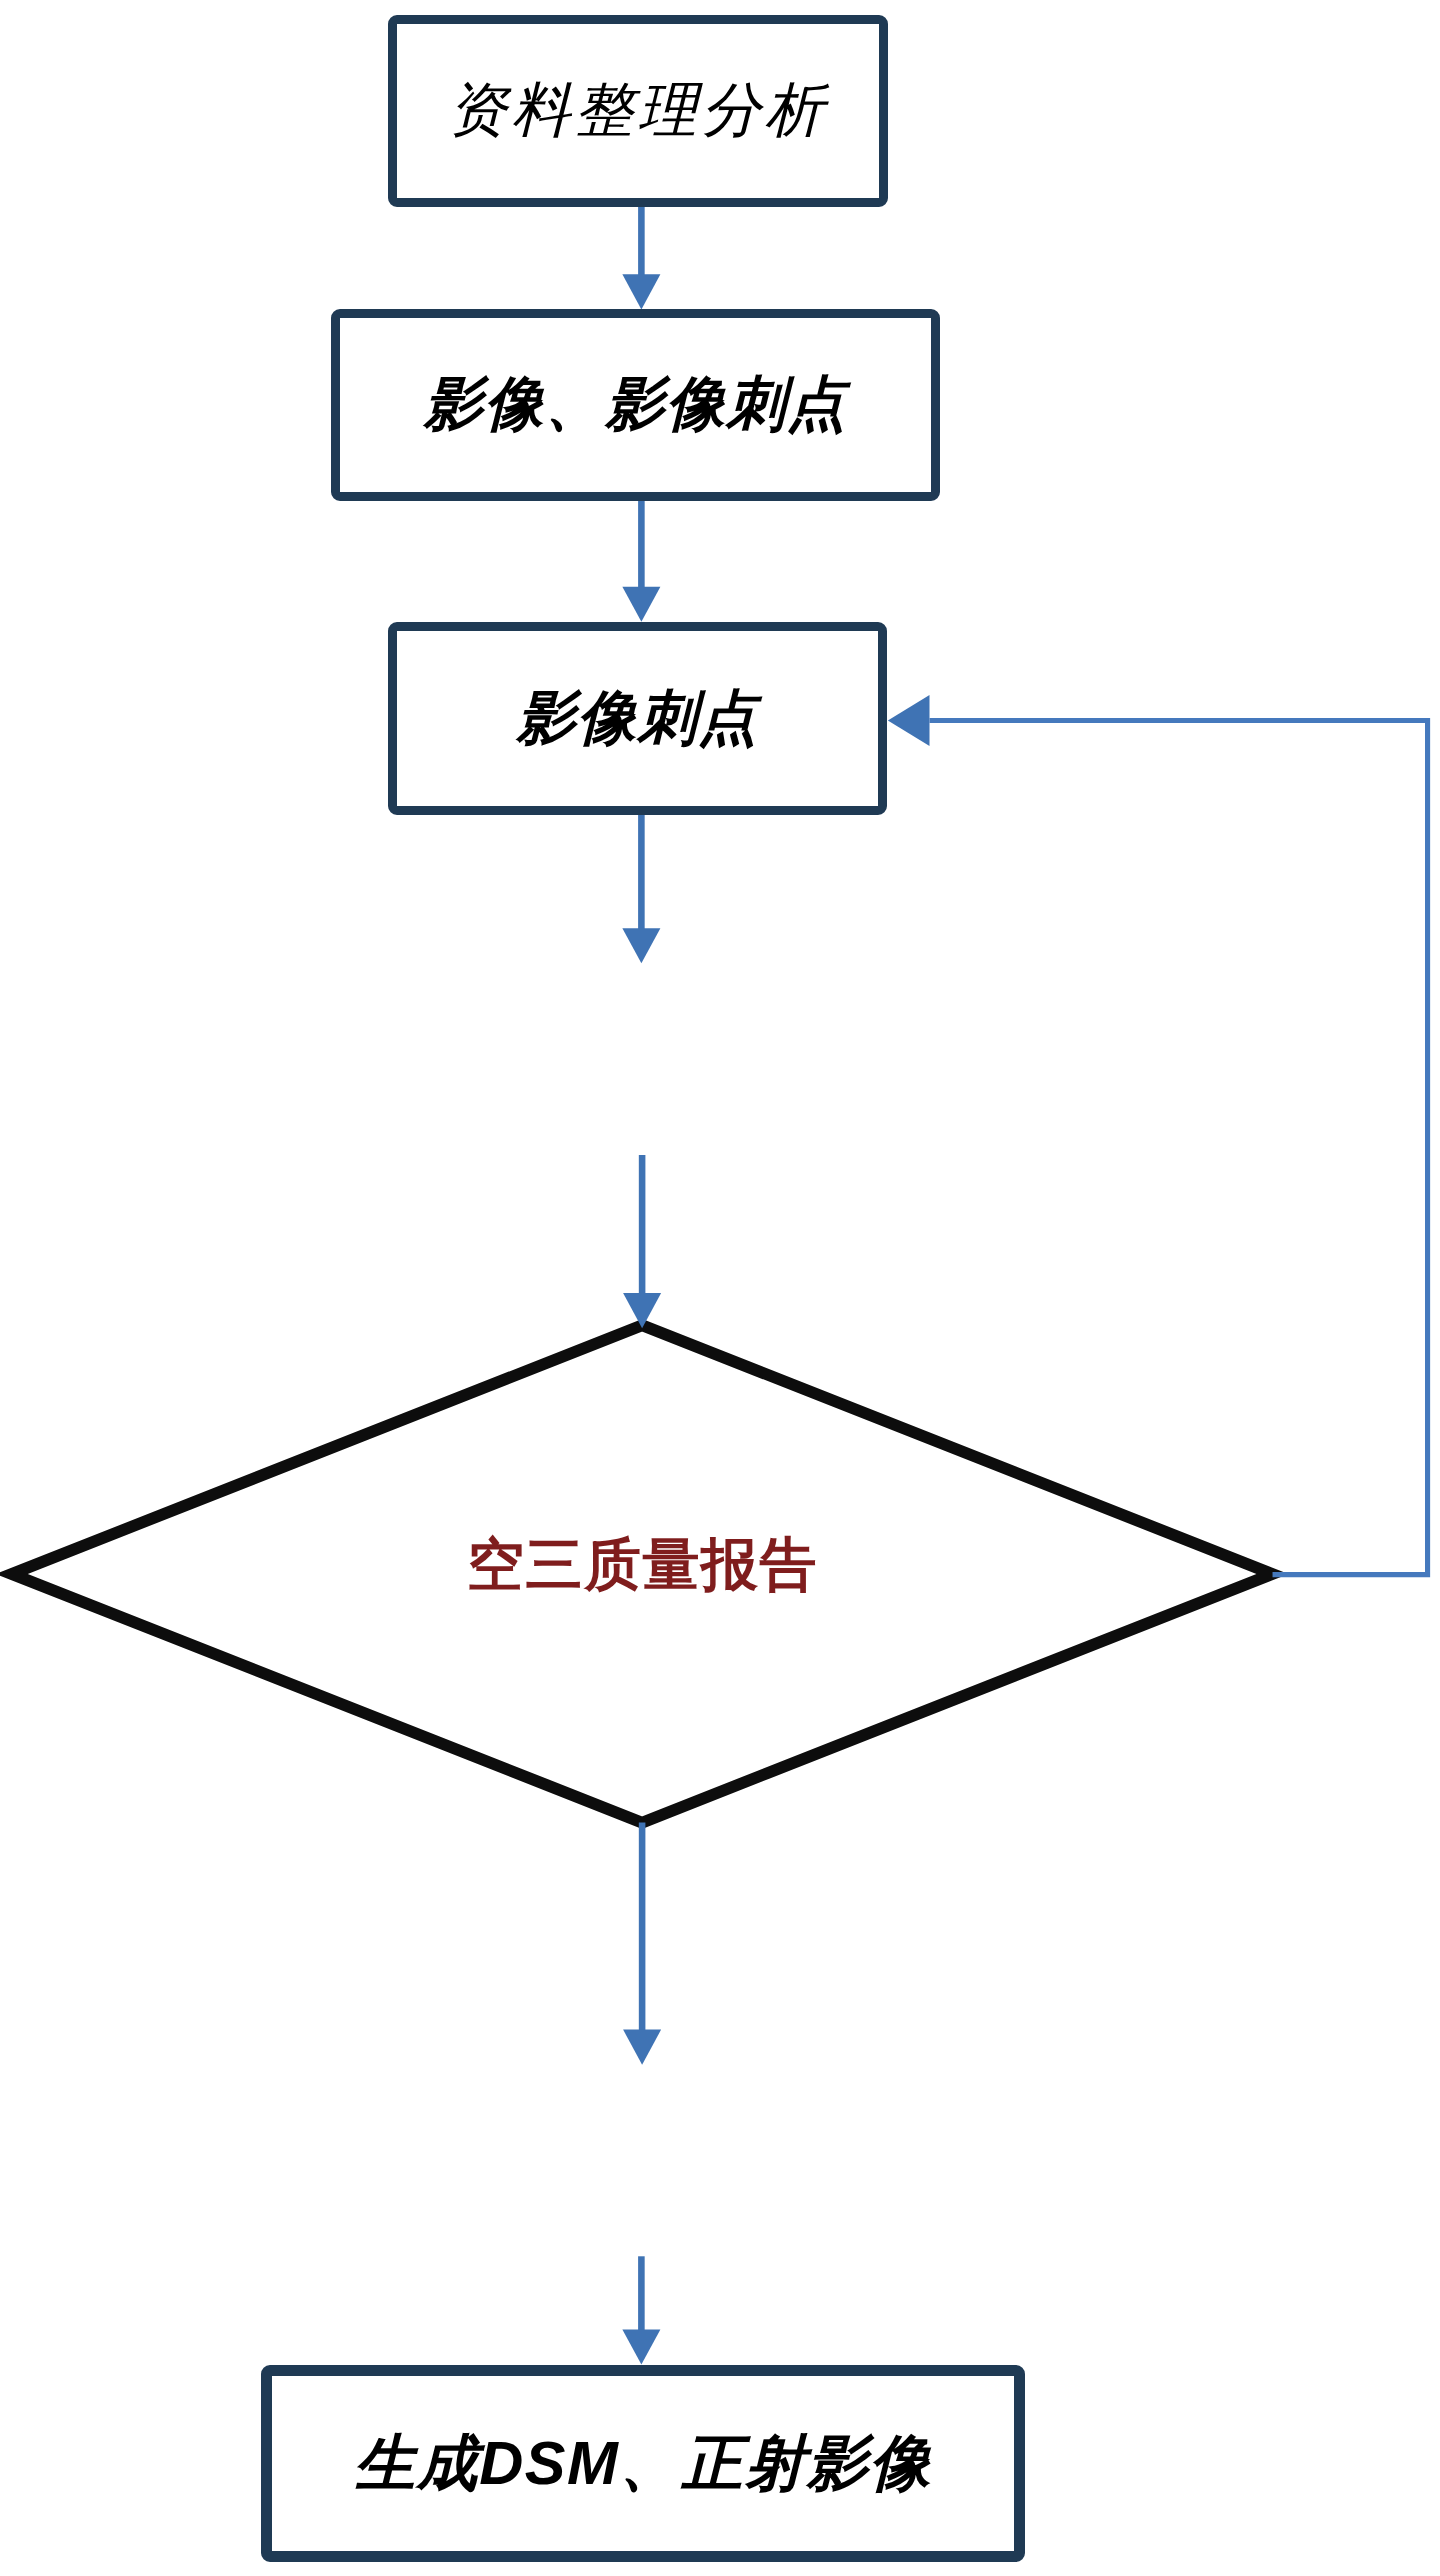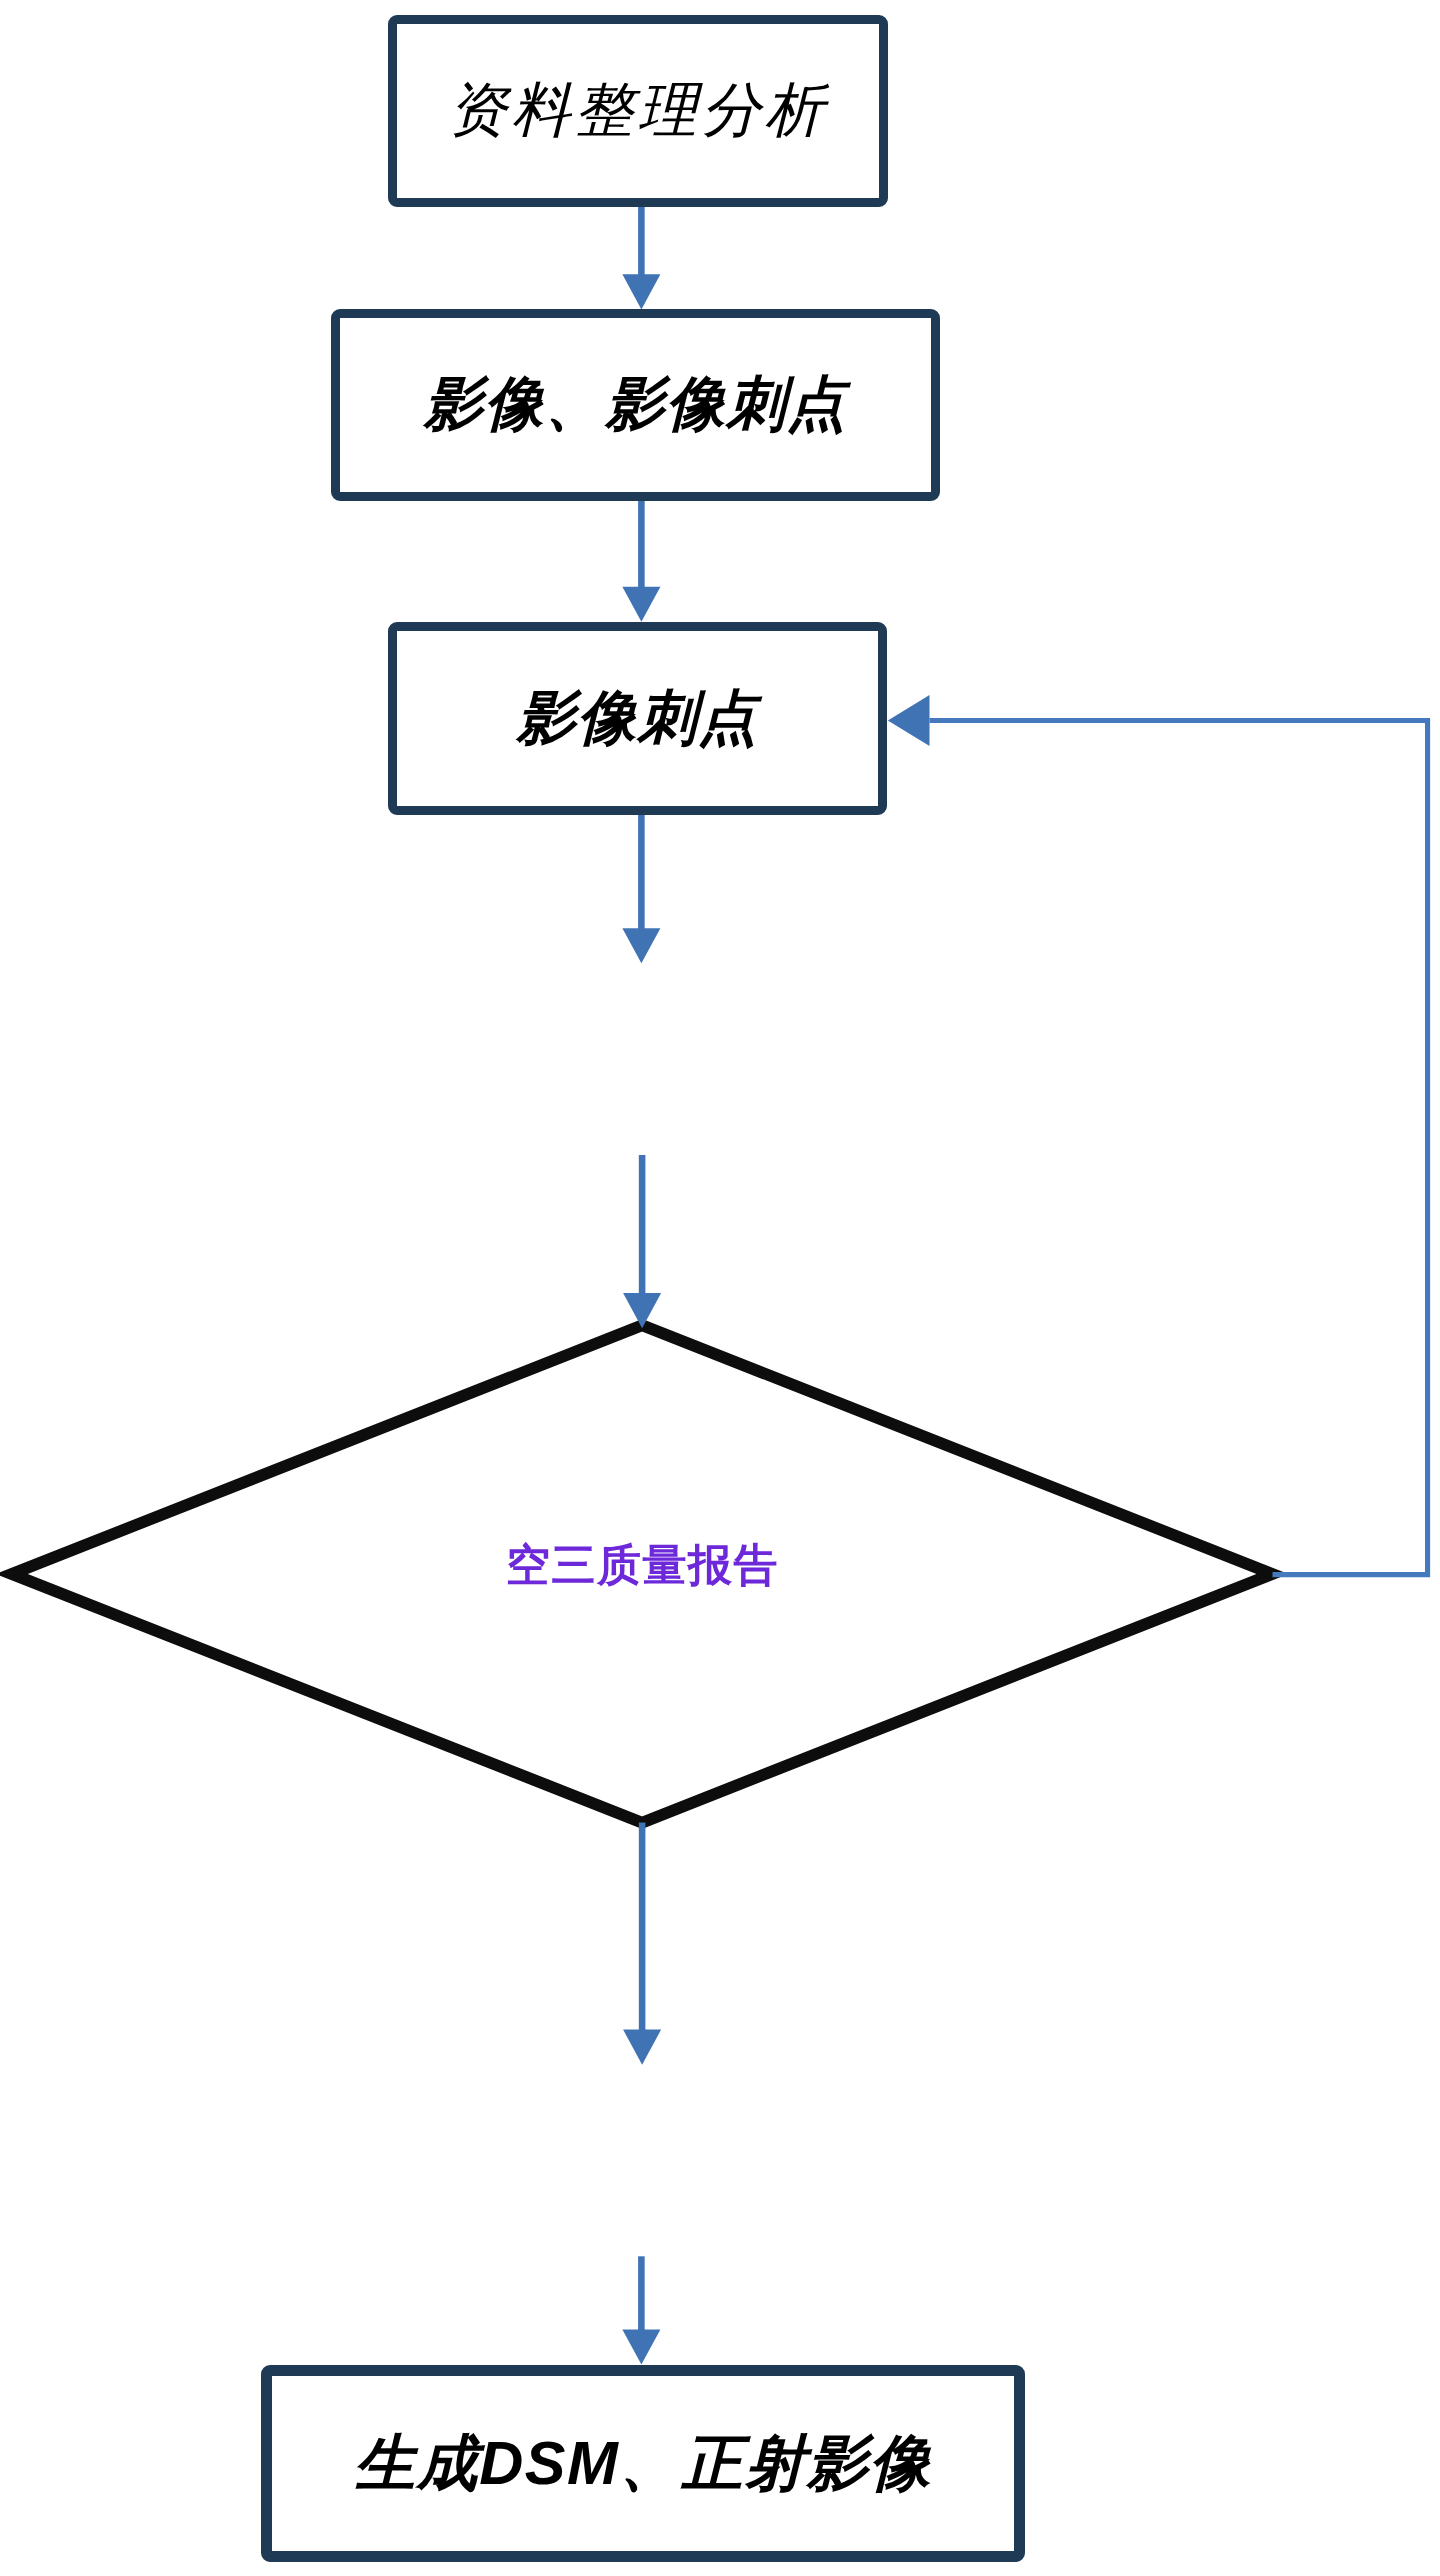--- a/index.html
+++ b/index.html
@@ -61,23 +61,23 @@
     position: absolute;
     left: 350px;
     top: 1527px;
     width: 585px;
     height: 76px;
     display: flex;
     align-items: center;
     justify-content: center;
     font-family: "Liberation Sans", "DejaVu Sans", sans-serif;
     font-weight: bold;
-    font-size: 44px;
+    font-size: 57px;
     letter-spacing: 1.5px;
-    color: #6d28d9;
+    color: #7f1d1d;
     white-space: nowrap;
   }
 </style>
 </head>
 <body>
 
 <div class="canvas">
 
   <svg class="edges-layer" width="1440" height="2576" viewBox="0 0 1969 3522" xmlns="http://www.w3.org/2000/svg">
 

